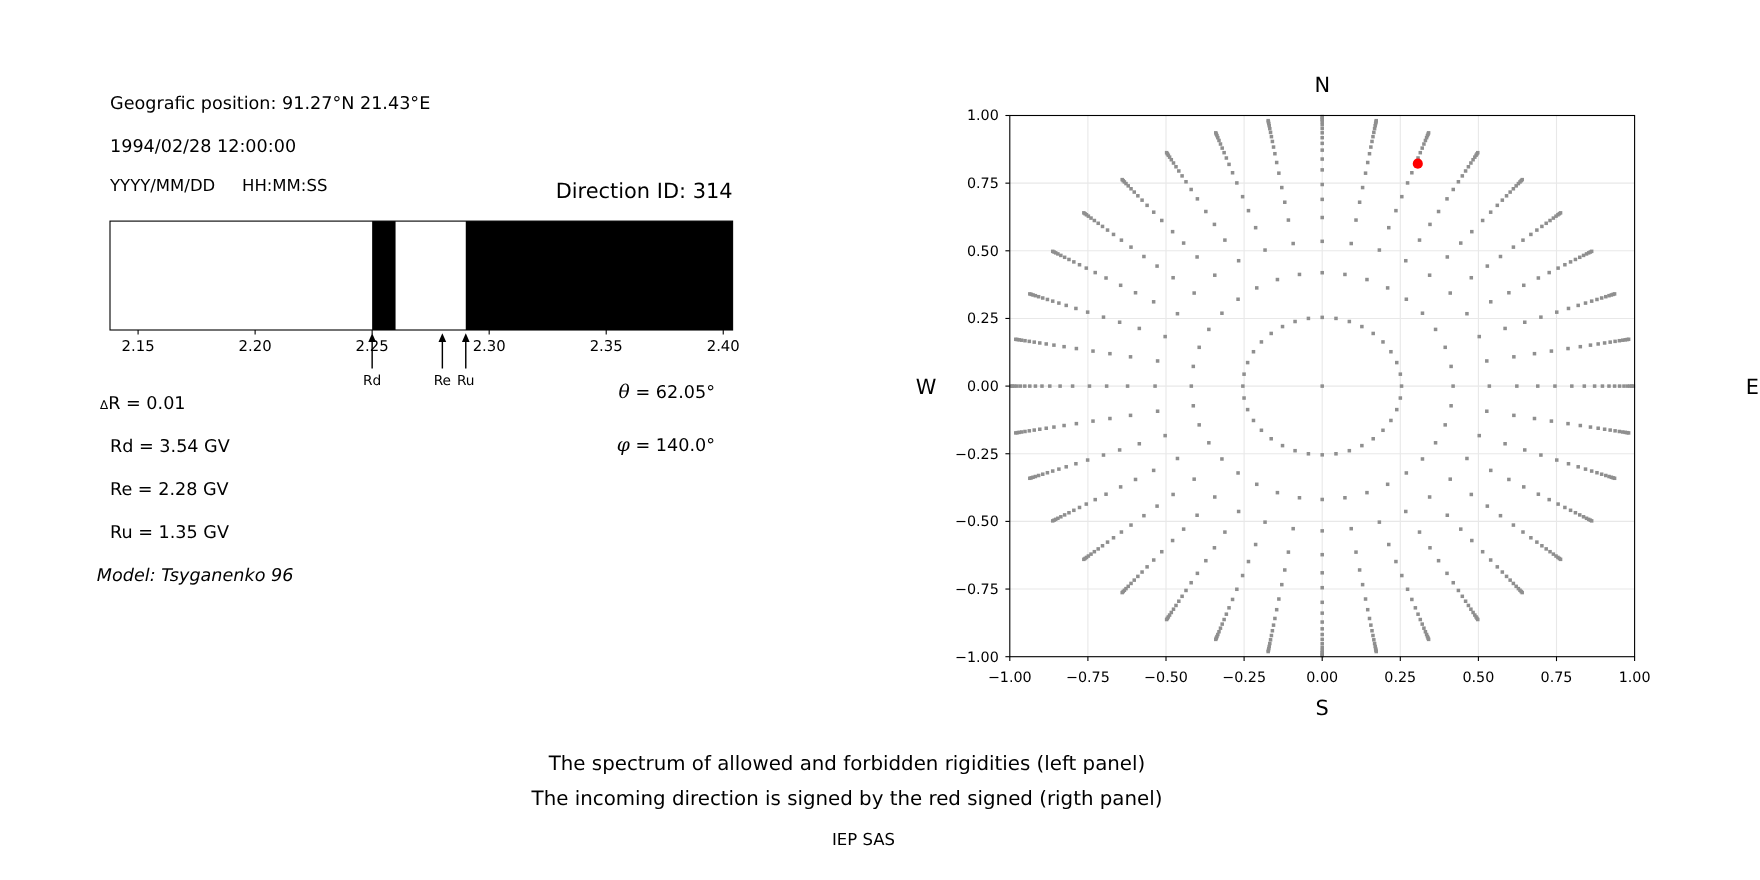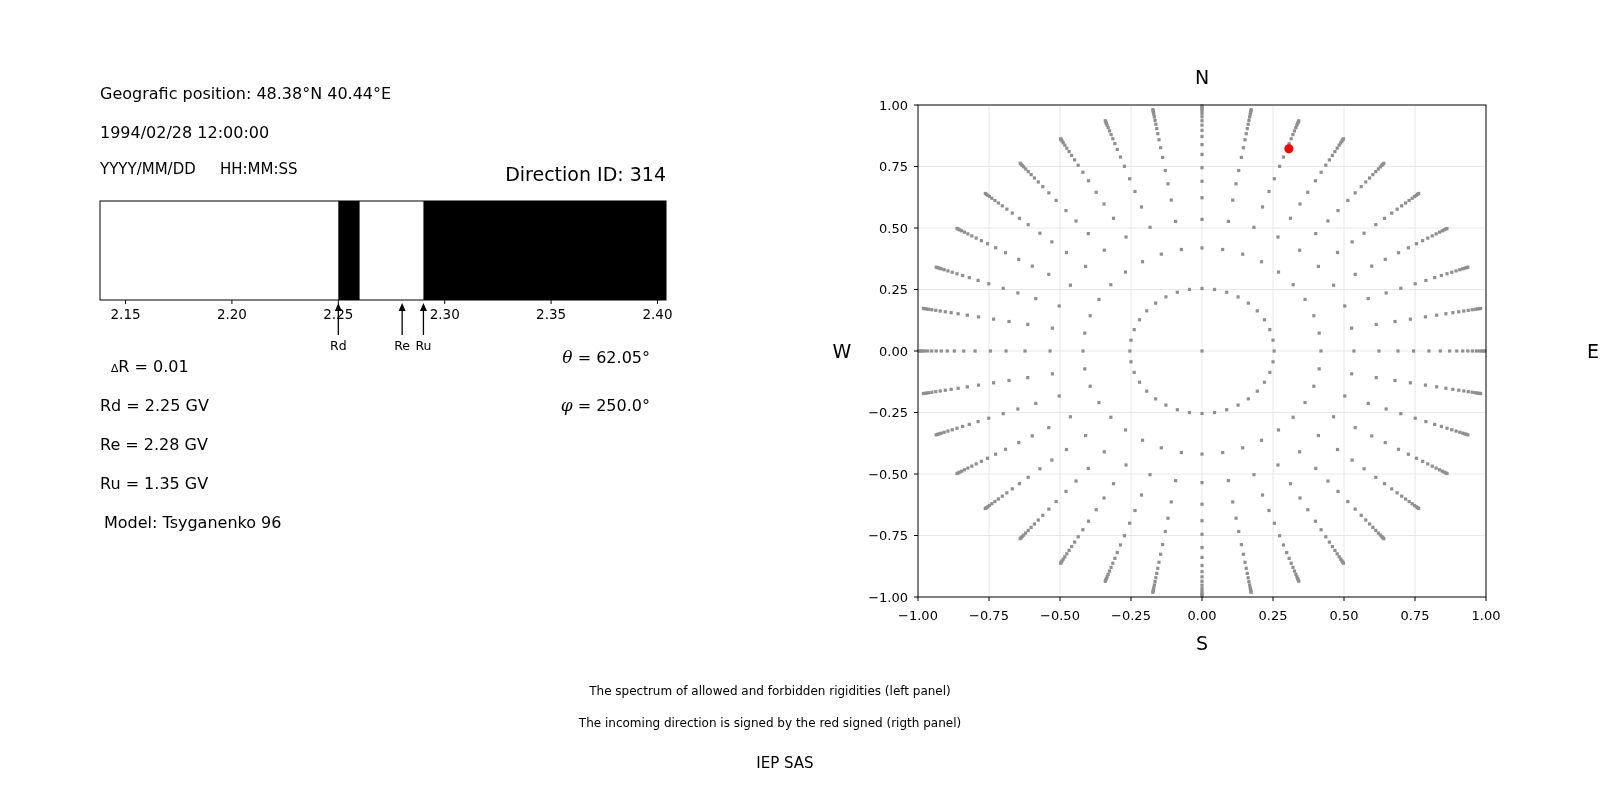--- a/index.html
+++ b/index.html
@@ -2,32 +2,32 @@
 <html><head>
 <meta charset="utf-8">
 <style>
   html,body{margin:0;padding:0;background:#ffffff;}
   body{width:1600px;height:800px;position:relative;overflow:hidden;
        font-family:"DejaVu Sans",sans-serif;color:#000;}
   .abs{position:absolute;white-space:nowrap;}
   .t16{font-size:16px;}
   .t11{font-size:15px;}
   .t19{font-size:19px;}
-  .t17{font-size:12px;}
+  .t17{font-size:18px;}
   .right-align{text-align:center;}
   .center{text-align:center;}
   .delta{font-size:11px;}
   .greek{font-family:"DejaVu Serif",serif;font-style:italic;font-size:17px;}
   svg{position:absolute;overflow:visible;}
   svg text{font-family:"DejaVu Sans",sans-serif;fill:#000;}
 </style>
 </head>
 <body>
 
-<div class="abs t16" style="left:100px;top:84px;">Geografic position: 48.38°N 40.44°E</div>
+<div class="abs t16" style="left:100px;top:84px;">Geografic position: 91.27°N 21.43°E</div>
 
 <div class="abs t16" style="left:100px;top:123px;">1994/02/28 12:00:00</div>
 
 <div class="abs t11" style="left:100px;top:160px;">YYYY/MM/DD</div>
 
 <div class="abs t11" style="left:220px;top:160px;text-align:right;">HH:MM:SS</div>
 
 <div class="abs t19 right-align" style="right:934px;top:163px;">Direction ID: 314</div>
 
 <svg id="spectrum-chart" class="abs" style="left:90px;top:190px;" width="590" height="175">
@@ -51,33 +51,33 @@
     <polygon points="244.81578947368442,121 251.81578947368442,121 248.31578947368442,113"></polygon>
     <text x="248.31578947368442" y="160" text-anchor="middle" font-size="12.5">Rd</text>
     <line x1="312.15037593984937" y1="145" x2="312.15037593984937" y2="120" stroke="#000" stroke-width="1.3"></line>
     <polygon points="308.65037593984937,121 315.65037593984937,121 312.15037593984937,113"></polygon>
     <text x="312.15037593984937" y="160" text-anchor="middle" font-size="12.5">Re</text>
     <line x1="333.42857142857173" y1="145" x2="333.42857142857173" y2="120" stroke="#000" stroke-width="1.3"></line>
     <polygon points="329.92857142857173,121 336.92857142857173,121 333.42857142857173,113"></polygon>
     <text x="333.42857142857173" y="160" text-anchor="middle" font-size="12.5">Ru</text>
   </svg>
 
-<div class="abs t16" style="left:111px;top:357px;"><span class="delta">∆</span><span>R = 0.01</span></div>
-
-<div class="abs t16" style="left:100px;top:396px;">Rd = 2.25 GV</div>
+<div class="abs t16" style="left:91px;top:357px;"><span class="delta">∆</span><span>R = 0.01</span></div>
+
+<div class="abs t16" style="left:100px;top:396px;">Rd = 3.54 GV</div>
 
 <div class="abs t16" style="left:100px;top:435px;">Re = 2.28 GV</div>
 
 <div class="abs t16" style="left:100px;top:474px;">Ru = 1.35 GV</div>
 
-<div class="abs t16" style="left:104px;top:513px;">Model: Tsyganenko 96</div>
+<div class="abs t16" style="left:88px;top:513px;font-style:italic;">Model: Tsyganenko 96</div>
 
 <div class="abs t16 right-align" style="right:950px;top:347px;"><span class="greek">θ</span><span> = 62.05°</span></div>
 
-<div class="abs t16 right-align" style="right:950px;top:395px;"><span class="greek">φ</span><span> = 250.0°</span></div>
+<div class="abs t16 right-align" style="right:950px;top:395px;"><span class="greek">φ</span><span> = 140.0°</span></div>
 
 <svg id="direction-plot" class="abs" style="left:828px;top:40px;" width="700" height="620">
     <line x1="161" y1="65" x2="161" y2="557" stroke="#e8e8e8" stroke-width="1"></line>
     <line x1="90" y1="495.5" x2="658" y2="495.5" stroke="#e8e8e8" stroke-width="1"></line>
     <line x1="232" y1="65" x2="232" y2="557" stroke="#e8e8e8" stroke-width="1"></line>
     <line x1="90" y1="434" x2="658" y2="434" stroke="#e8e8e8" stroke-width="1"></line>
     <line x1="303" y1="65" x2="303" y2="557" stroke="#e8e8e8" stroke-width="1"></line>
     <line x1="90" y1="372.5" x2="658" y2="372.5" stroke="#e8e8e8" stroke-width="1"></line>
     <line x1="374" y1="65" x2="374" y2="557" stroke="#e8e8e8" stroke-width="1"></line>
     <line x1="90" y1="311" x2="658" y2="311" stroke="#e8e8e8" stroke-width="1"></line>

